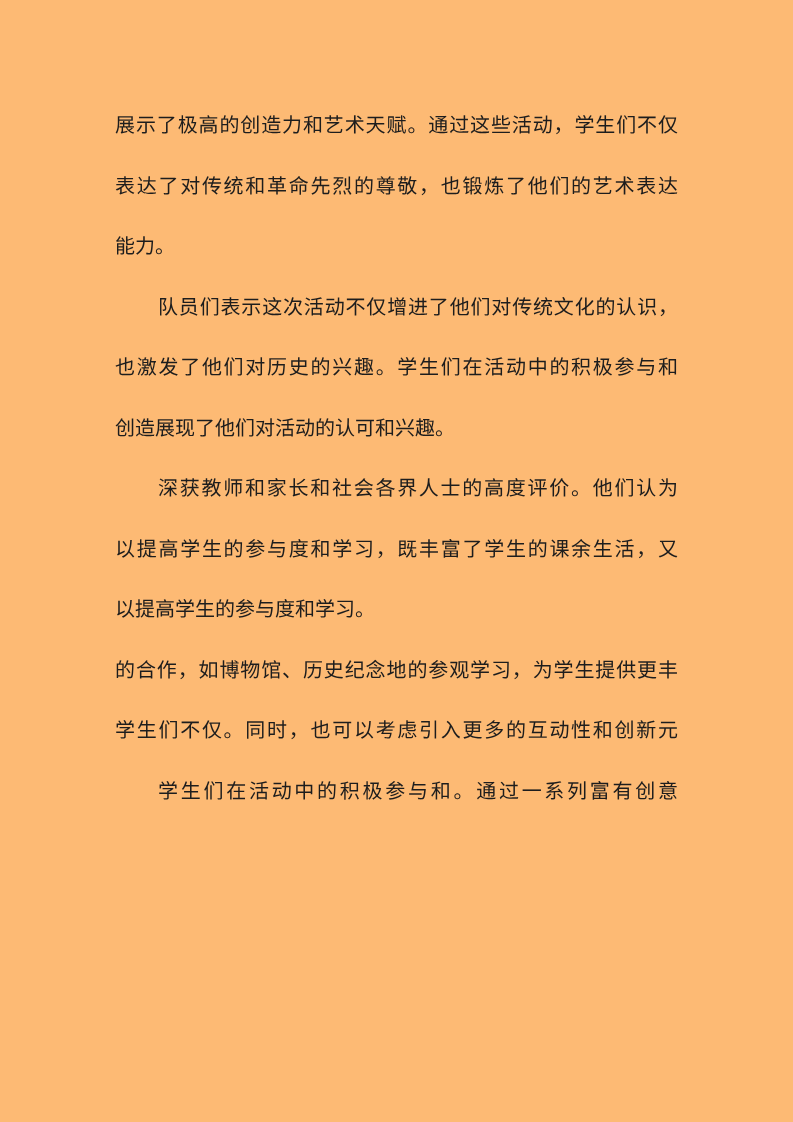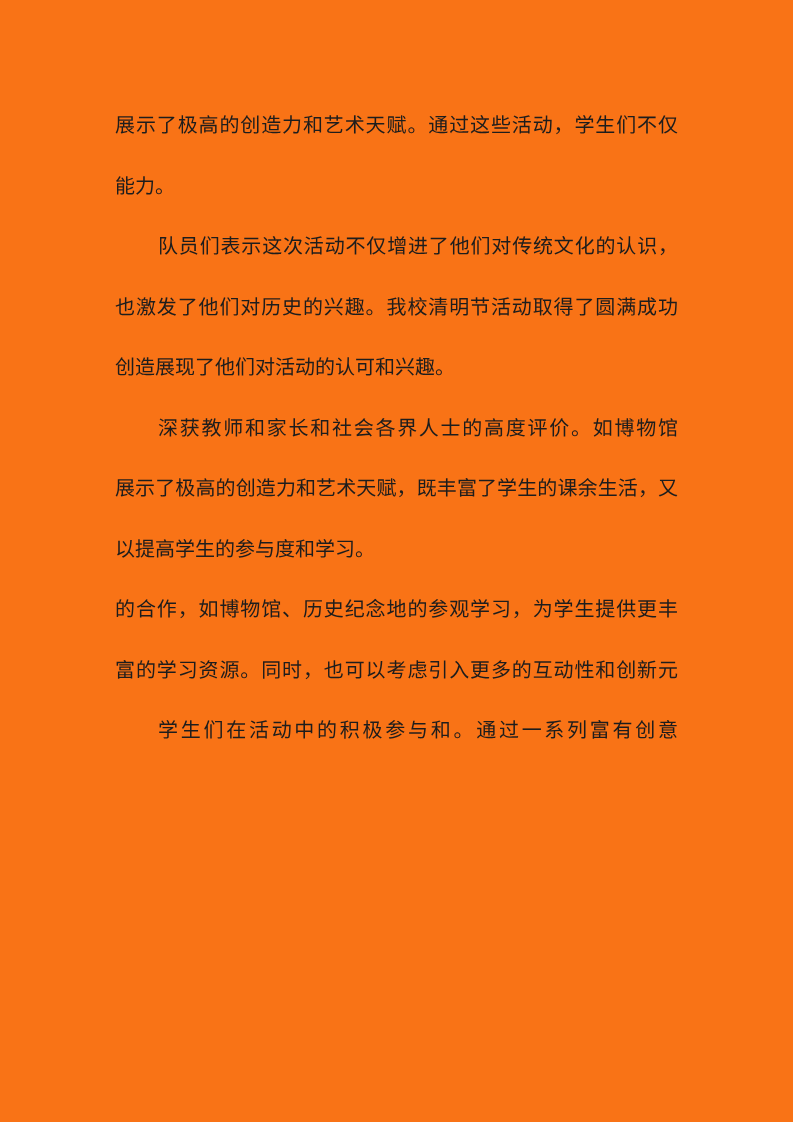--- a/index.html
+++ b/index.html
@@ -5,21 +5,21 @@
 <style>
   html, body {
     margin: 0;
     padding: 0;
     background: #ffffff;
   }
   .page {
     position: relative;
     width: 793px;
     height: 1122px;
-    background: #f97316;
+    background: #fdba74;
     overflow: hidden;
     font-family: "DejaVu Sans", "Liberation Sans", sans-serif;
   }
   .content {
     position: absolute;
     left: 115px;
     top: 95px;
     width: 563px;
   }
   .line {
@@ -43,24 +43,25 @@
     
     text-indent: 43px;
   }
 </style>
 </head>
 <body>
 
 <div class="page">
   <div class="content">
     <div class="line full">展示了极高的创造力和艺术天赋。通过这些活动，学生们不仅</div>
+    <div class="line full">表达了对传统和革命先烈的尊敬，也锻炼了他们的艺术表达</div>
     <div class="line end">能力。</div>
     <div class="line full indent">队员们表示这次活动不仅增进了他们对传统文化的认识，</div>
-    <div class="line full">也激发了他们对历史的兴趣。我校清明节活动取得了圆满成功</div>
+    <div class="line full">也激发了他们对历史的兴趣。学生们在活动中的积极参与和</div>
     <div class="line end">创造展现了他们对活动的认可和兴趣。</div>
-    <div class="line full indent">深获教师和家长和社会各界人士的高度评价。如博物馆</div>
-    <div class="line full">展示了极高的创造力和艺术天赋，既丰富了学生的课余生活，又</div>
+    <div class="line full indent">深获教师和家长和社会各界人士的高度评价。他们认为</div>
+    <div class="line full">以提高学生的参与度和学习，既丰富了学生的课余生活，又</div>
     <div class="line end">以提高学生的参与度和学习。</div>
     <div class="line full">的合作，如博物馆、历史纪念地的参观学习，为学生提供更丰</div>
-    <div class="line full">富的学习资源。同时，也可以考虑引入更多的互动性和创新元</div>
+    <div class="line full">学生们不仅。同时，也可以考虑引入更多的互动性和创新元</div>
     <div class="line full indent">学生们在活动中的积极参与和。通过一系列富有创意</div>
   </div>
 </div>
 
 </body></html>

